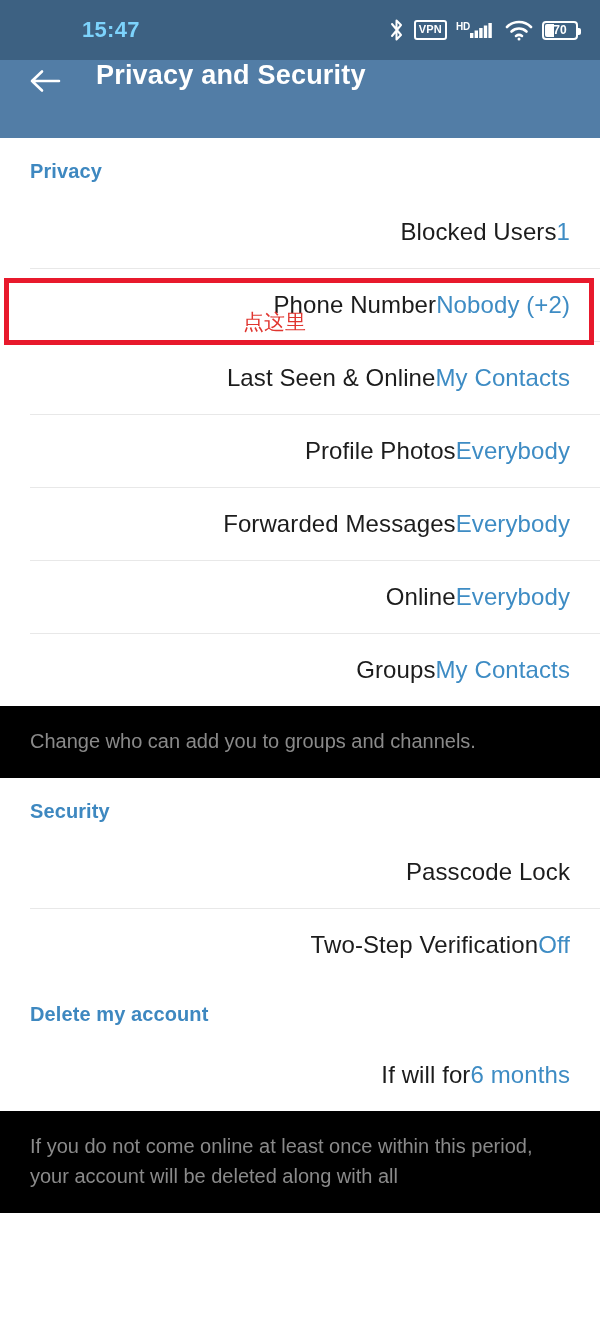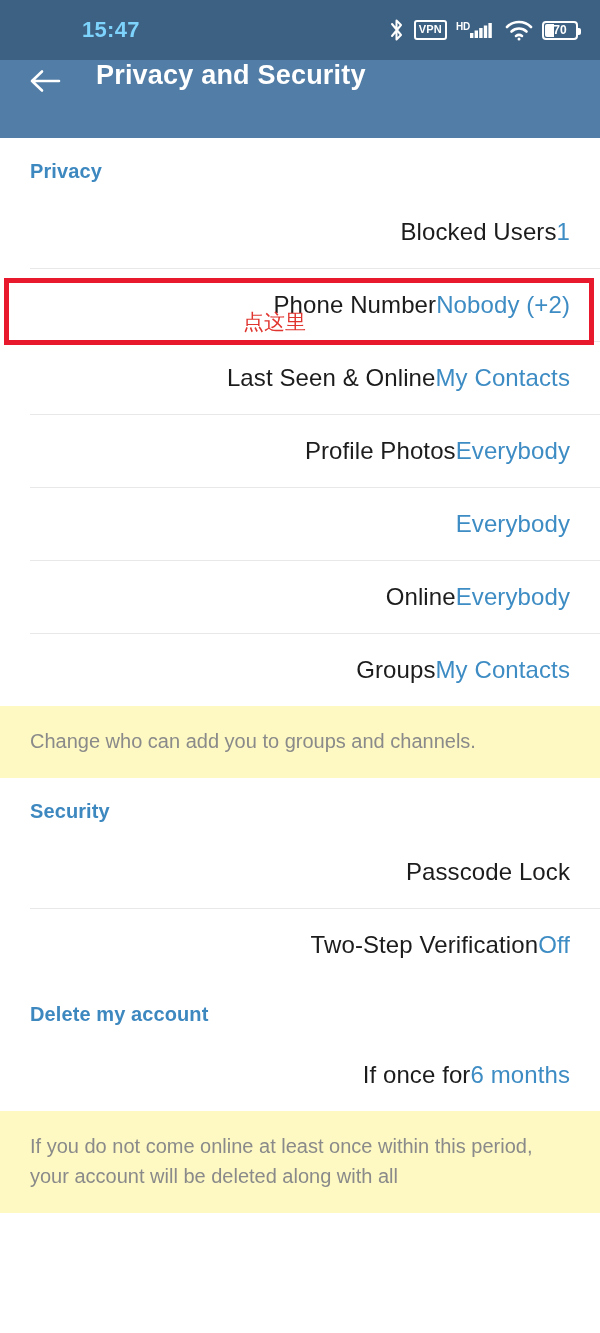--- a/index.html
+++ b/index.html
@@ -133,21 +133,21 @@
     color: #1c1c1c;
     letter-spacing: .1px;
   }
   .row-value {
     font-size: 24px;
     color: #3e8cc4;
     letter-spacing: .1px;
   }
 
   .hint {
-    background: #fef9c3;
+    background: #000000;
     color: #8a8a8a;
     font-size: 20px;
     line-height: 30px;
     padding: 20px 30px 22px 30px;
   }
 
   
   .group { position: relative; }
 
   
@@ -248,20 +248,21 @@
         <span class="row-label">Last Seen &amp; Online</span>
         <span class="row-value">My Contacts</span>
       </div>
 
       <div class="row">
         <span class="row-label">Profile Photos</span>
         <span class="row-value">Everybody</span>
       </div>
 
       <div class="row">
+        <span class="row-label">Forwarded Messages</span>
         <span class="row-value">Everybody</span>
       </div>
 
       <div class="row">
         <span class="row-label">Online</span>
         <span class="row-value">Everybody</span>
       </div>
 
       <div class="row">
         <span class="row-label">Groups</span>
@@ -284,21 +285,21 @@
         <span class="row-value">Off</span>
       </div>
 
 
     </div>
 
     <div class="group">
       <div class="section-header">Delete my account</div>
 
       <div class="row">
-        <span class="row-label">If once for</span>
+        <span class="row-label">If will for</span>
         <span class="row-value">6 months</span>
       </div>
 
       <div class="hint">If you do not come online at least once within this period, your account will be deleted along with all</div>
     </div>
 
   </div>
 
   <div class="anno-box"></div>
   <div class="anno-text">点这里</div>

